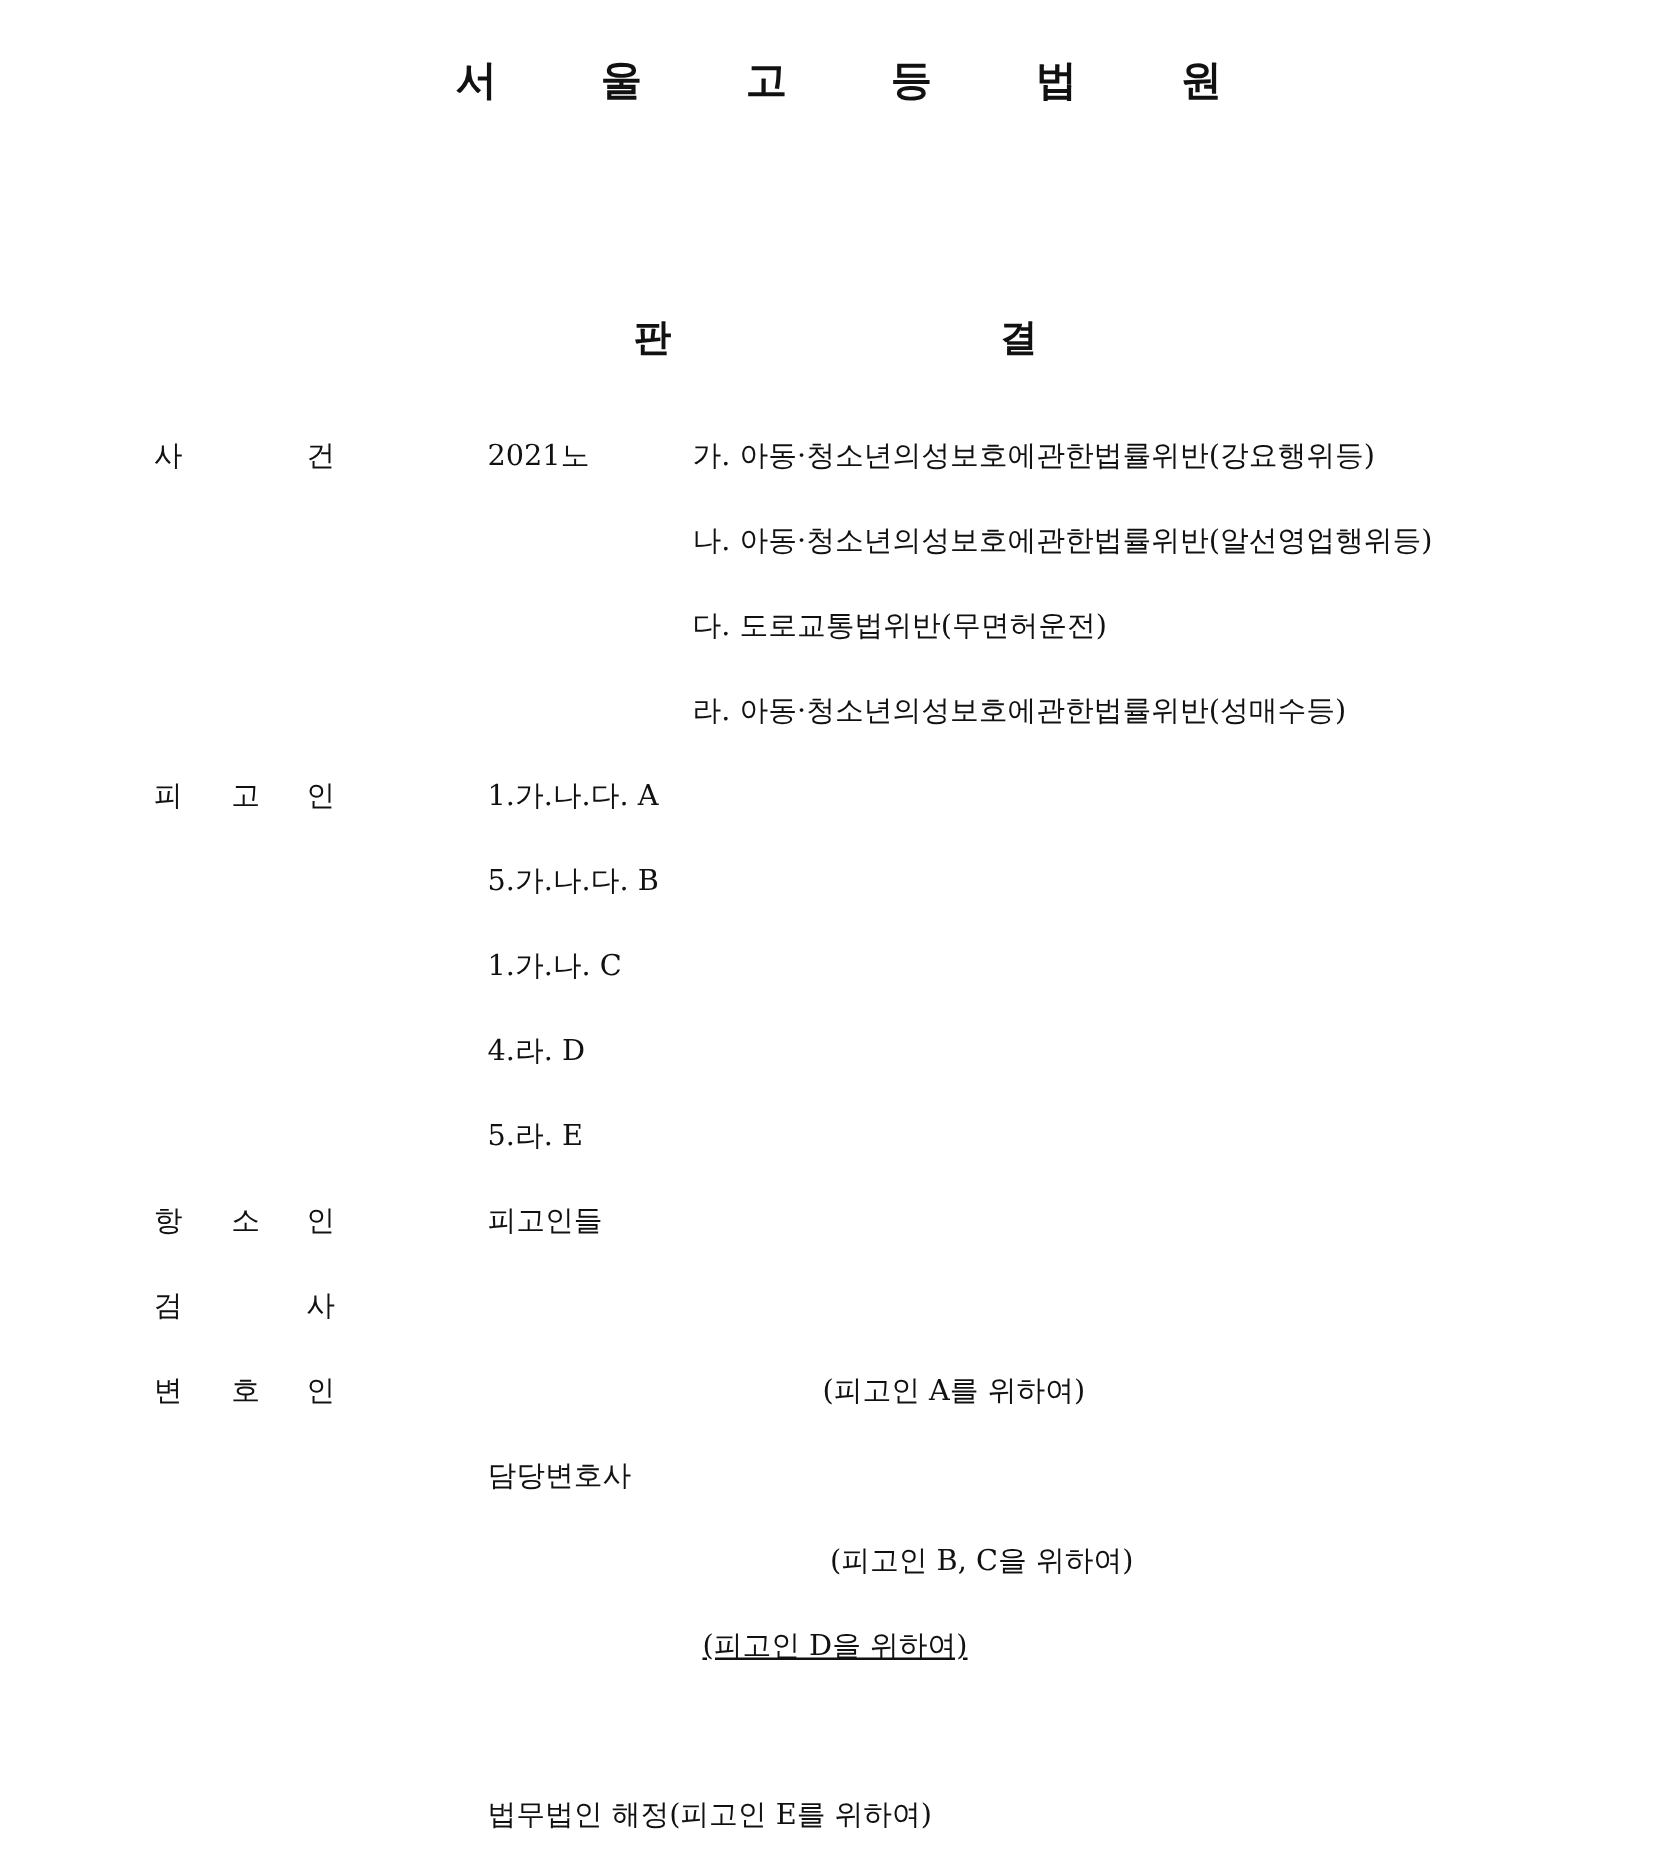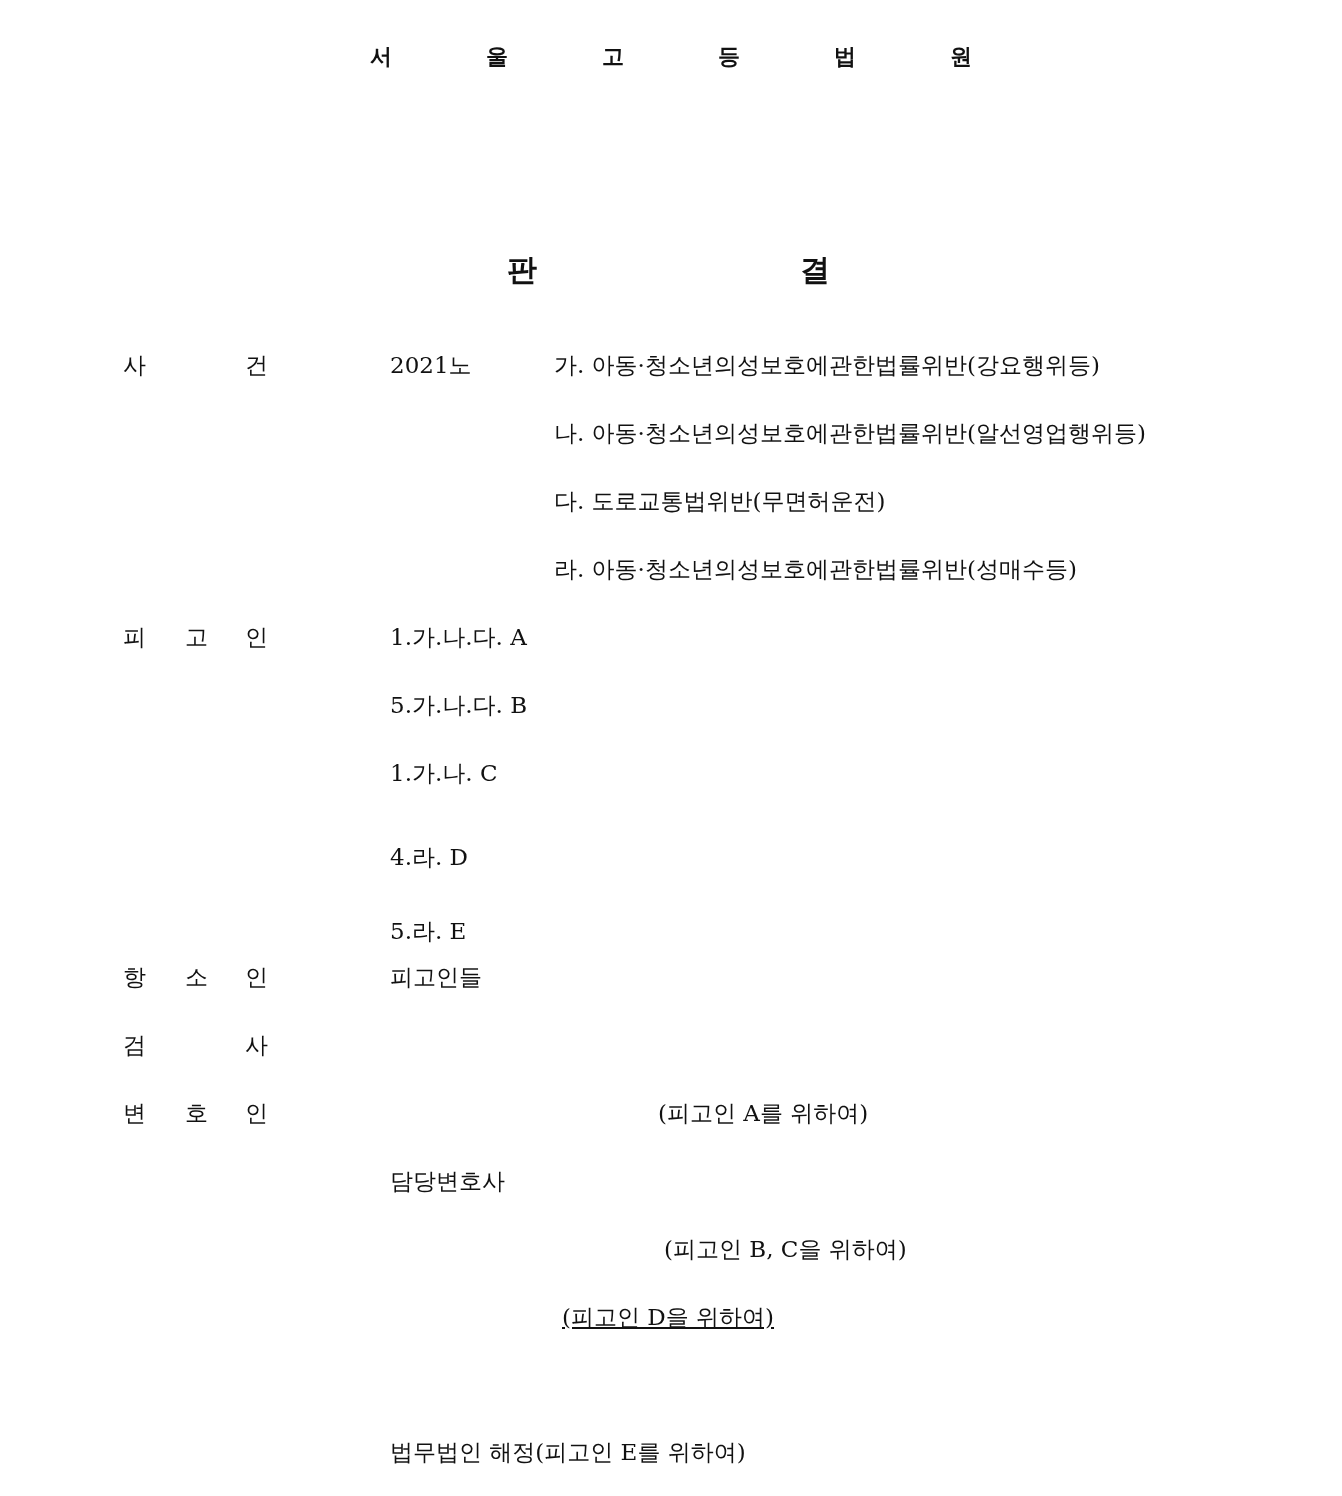--- a/index.html
+++ b/index.html
@@ -5,21 +5,21 @@
   html, body { margin: 0; padding: 0; background: #ffffff; }
   body {
     width: 1342px; height: 1496px; position: relative; overflow: hidden;
     color: #111111;
     font-family: "DejaVu Serif", "Liberation Serif", serif;
   }
   .abs { position: absolute; white-space: nowrap; }
   .court {
     top: 42px; left: 0; width: 1342px; text-align: center;
     font-family: "DejaVu Sans", "Liberation Sans", sans-serif;
-    font-weight: bold; font-size: 22px; letter-spacing: 0;
+    font-weight: bold; font-size: 33px; letter-spacing: 0;
   }
   .court span { display: inline-block; width: 74px; text-align: center; }
   .title {
     top: 250px; font-family: "DejaVu Sans", "Liberation Sans", sans-serif;
     font-weight: bold; font-size: 30px;
   }
   .txt { font-size: 23px; line-height: 30px; }
 </style>
 </head>
 <body>
@@ -38,22 +38,22 @@
 <div class="abs txt" style="left:554px; top:418px;">나. 아동·청소년의성보호에관한법률위반(알선영업행위등)</div>
 <div class="abs txt" style="left:554px; top:486px;">다. 도로교통법위반(무면허운전)</div>
 <div class="abs txt" style="left:554px; top:554px;">라. 아동·청소년의성보호에관한법률위반(성매수등)</div>
 
 <div class="abs txt" style="left:123px; top:622px;">피</div>
 <div class="abs txt" style="left:185px; top:622px;">고</div>
 <div class="abs txt" style="left:245px; top:622px;">인</div>
 <div class="abs txt" style="left:390px; top:622px;">1.가.나.다. A</div>
 <div class="abs txt" style="left:390px; top:690px;">5.가.나.다. B</div>
 <div class="abs txt" style="left:390px; top:758px;">1.가.나. C</div>
-<div class="abs txt" style="left:390px; top:826px;margin-top:16px;">4.라. D</div>
-<div class="abs txt" style="left:390px; top:894px;margin-top:22px;">5.라. E</div>
+<div class="abs txt" style="left:390px; top:826px;">4.라. D</div>
+<div class="abs txt" style="left:390px; top:894px;">5.라. E</div>
 
 <div class="abs txt" style="left:123px; top:962px;">항</div>
 <div class="abs txt" style="left:185px; top:962px;">소</div>
 <div class="abs txt" style="left:245px; top:962px;">인</div>
 <div class="abs txt" style="left:390px; top:962px;">피고인들</div>
 
 <div class="abs txt" style="left:123px; top:1030px;">검</div>
 <div class="abs txt" style="left:245px; top:1030px;">사</div>
 
 <div class="abs txt" style="left:123px; top:1098px;">변</div>

